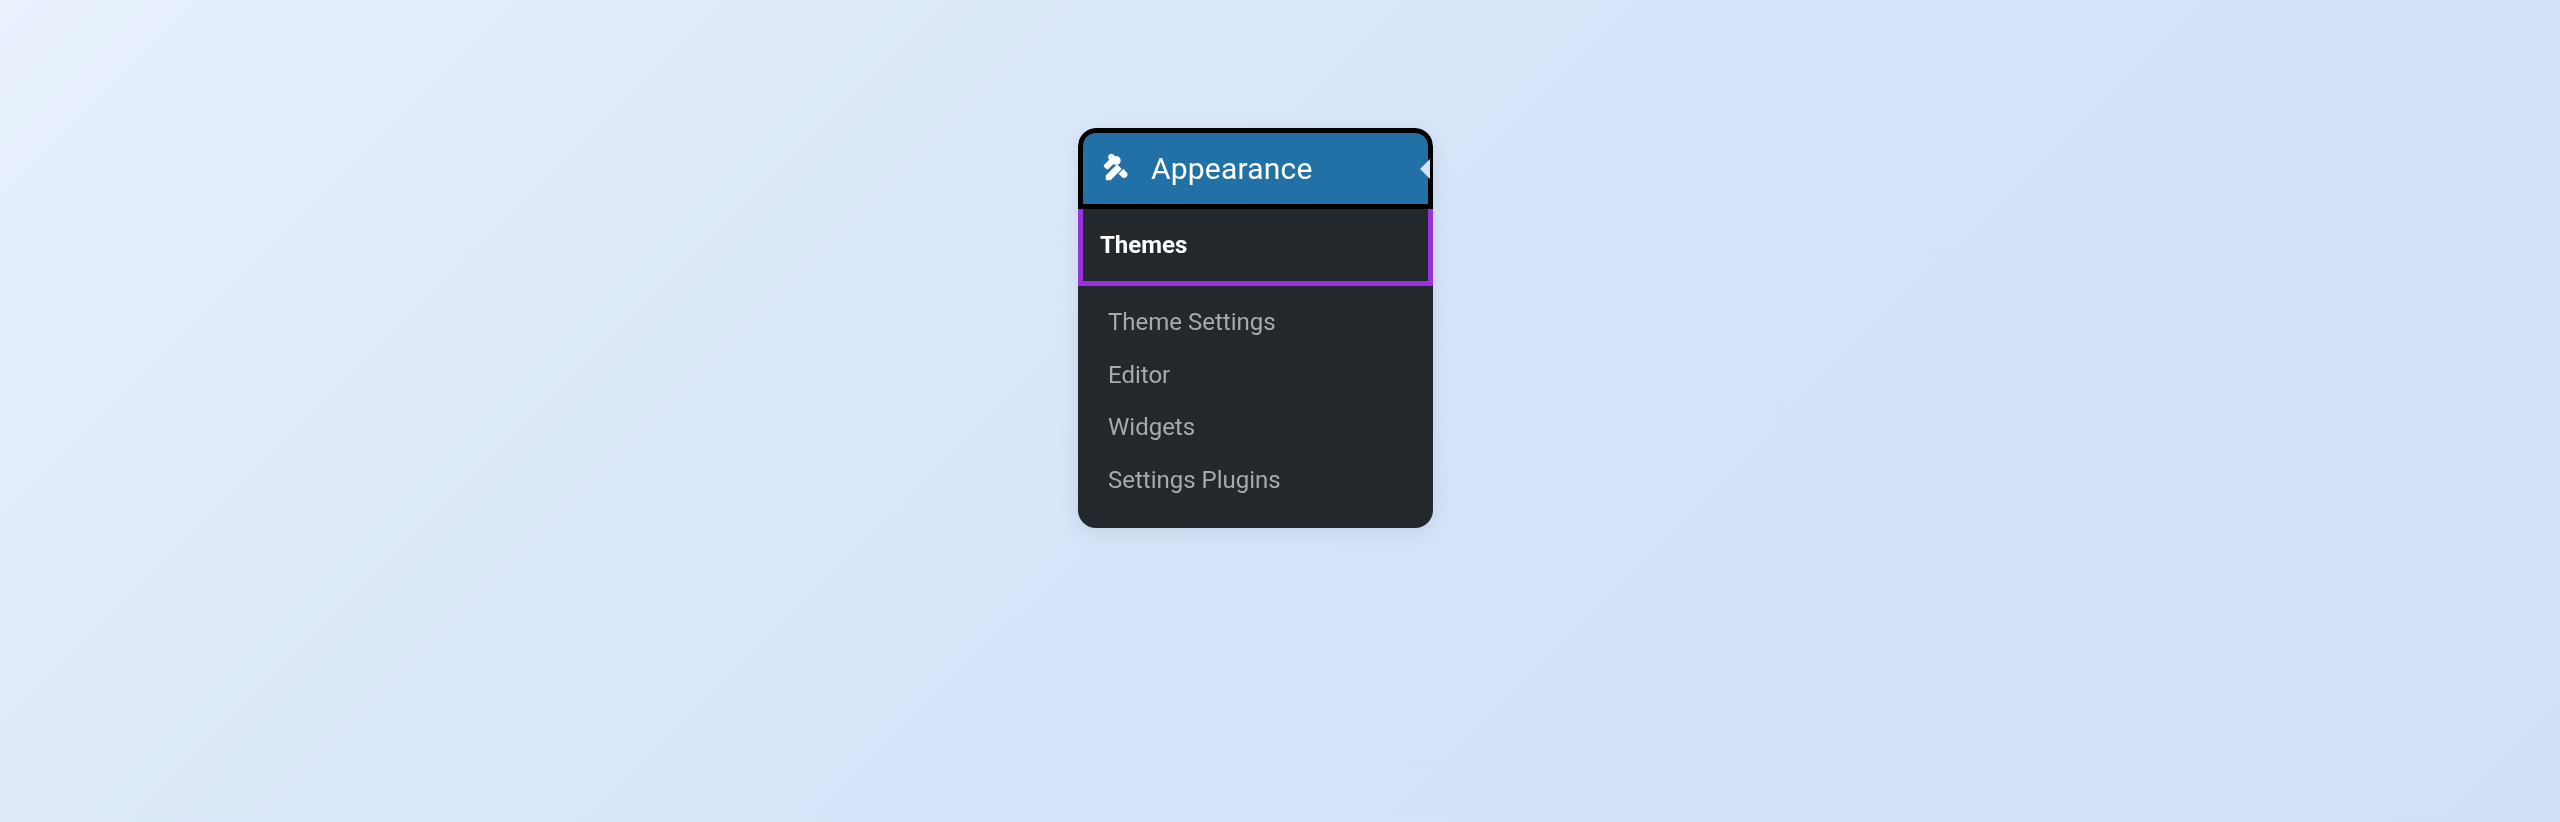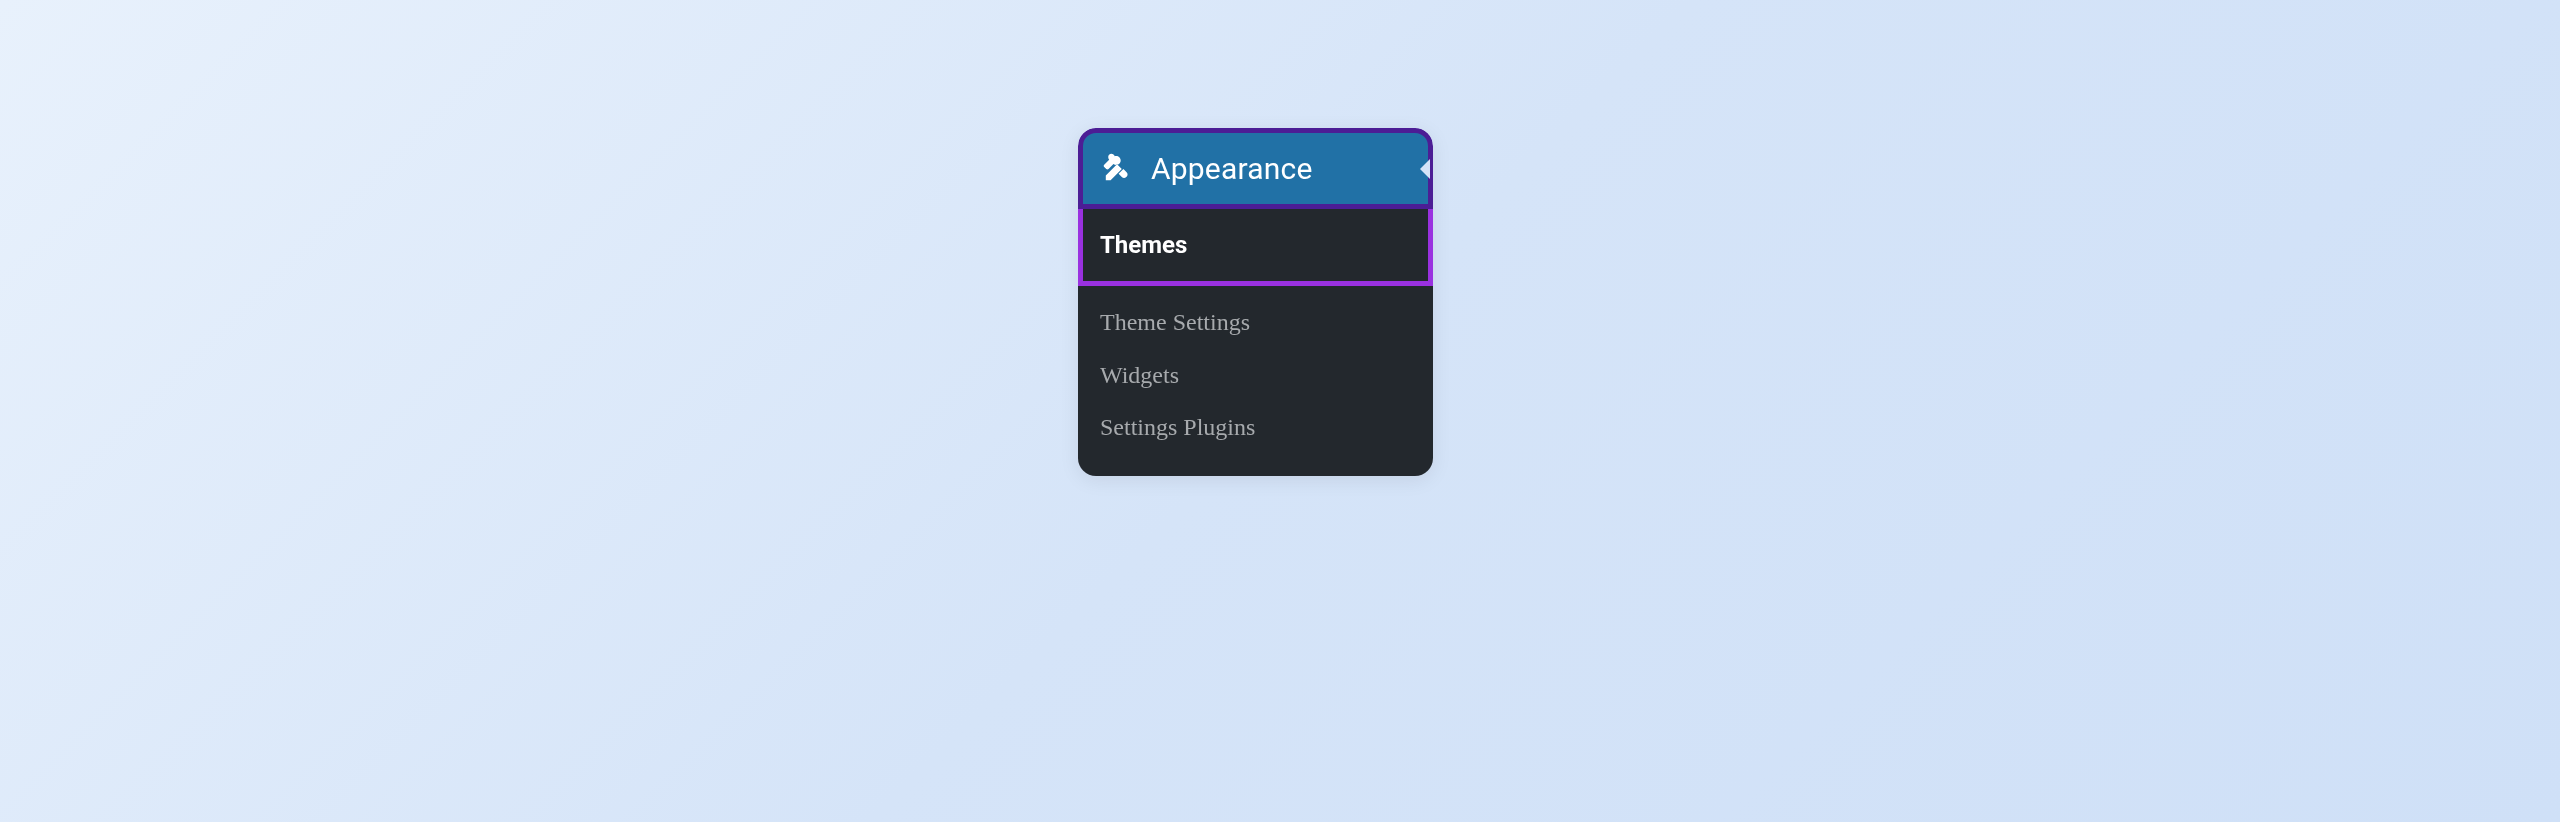--- a/index.html
+++ b/index.html
@@ -19,21 +19,21 @@
     border-radius: 18px;
     overflow: hidden;
     box-shadow: 0 4px 20px rgba(0,0,0,0.08);
   }
   .menu-header {
     background: #2171a6;
     color: #ffffff;
     display: flex;
     align-items: center;
     padding: 18px 20px 18px 18px;
-    border: 5px solid #4c1d95;
+    border: 5px solid #000000;
     border-top-left-radius: 18px;
     border-top-right-radius: 18px;
     position: relative;
   }
   .menu-header .icon {
     width: 32px;
     height: 32px;
     margin-right: 18px;
     flex-shrink: 0;
   }
@@ -66,22 +66,21 @@
     color: #ffffff;
     font-weight: 700;
     border: 5px solid #9a31e0;
     border-top: none;
     padding: 20px 17px 20px 17px;
   }
   .submenu-item:not(.active) {
     font-weight: 400;
   }
   .submenu-body {
-    padding: 10px 0 22px 0;
-    font-family: Liberation Serif, serif;
+    padding: 10px 0 22px 8px;
   }
   .submenu-body .submenu-item {
     padding: 10px 22px;
   }
 </style>
 </head>
 <body>
 
 <div class="menu-container">
 
@@ -97,20 +96,23 @@
 
   <div class="submenu">
     <div class="submenu-item active">
       <span>Themes</span>
     </div>
     <div class="submenu-body">
       <div class="submenu-item">
         <span>Theme Settings</span>
       </div>
       <div class="submenu-item">
+        <span>Editor</span>
+      </div>
+      <div class="submenu-item">
         <span>Widgets</span>
       </div>
       <div class="submenu-item">
         <span>Settings Plugins</span>
       </div>
     </div>
   </div>
 
 </div>
 

